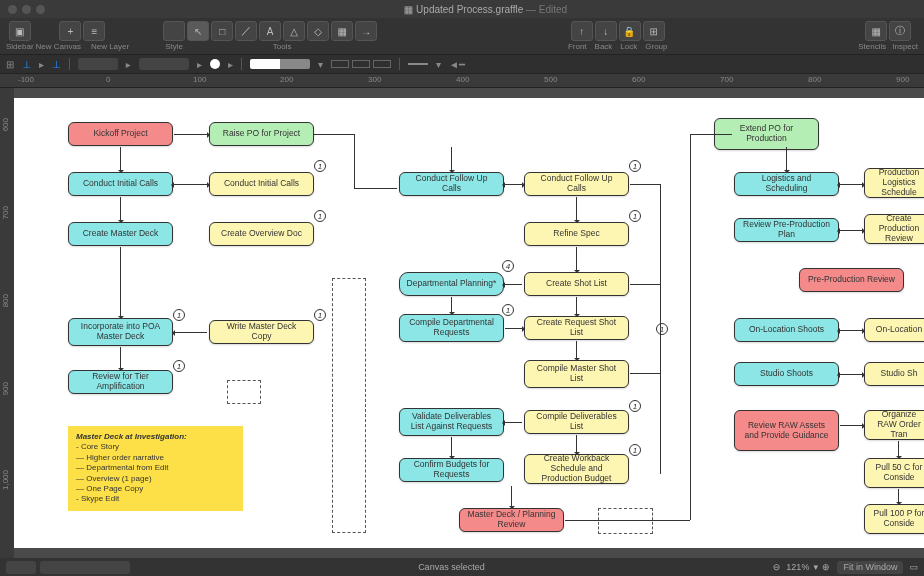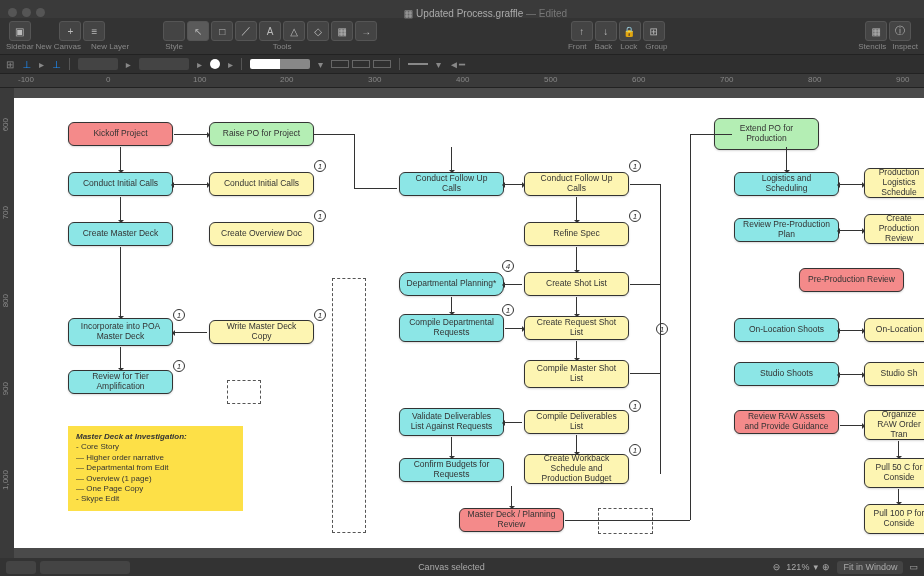--- a/index.html
+++ b/index.html
@@ -10,20 +10,21 @@
   height: 576px;
   overflow: hidden;
   position: relative;
   font-size: 9px;
   color: #333;
 }
 .titlebar {
   height: 18px;
   background: #3a3a3a;
   display: flex;
+  align-items: center;
   padding: 8px 8px;
   color: #999;
   font-size: 10px;
 }
 .traffic { display: flex; gap: 5px; margin-right: 10px; }
 .dot { width: 9px; height: 9px; border-radius: 50%; background: #555; }
 .title-center { flex: 1; text-align: center; color: #aaa; }
 .title-center .edited { color: #777; }
 .toolbar {
   height: 36px;
@@ -313,21 +314,21 @@
     <div class="node green" style="left:700px; top:20px;  width:105px; height:32px;">Extend PO for Production</div>
     <div class="node cyan" style="left:720px; top:74px;  width:105px; height:24px;">Logistics and Scheduling</div>
     <div class="node yellow" style="left:850px; top:70px;  width:70px;  height:30px;">Production Logistics Schedule</div>
     <div class="node cyan" style="left:720px; top:120px; width:105px; height:24px;">Review Pre-Production Plan</div>
     <div class="node yellow" style="left:850px; top:116px; width:70px;  height:30px;">Create Production Review</div>
     <div class="node red" style="left:785px; top:170px; width:105px; height:24px;">Pre-Production Review</div>
     <div class="node cyan" style="left:720px; top:220px; width:105px; height:24px;">On-Location Shoots</div>
     <div class="node yellow" style="left:850px; top:220px; width:70px;  height:24px;">On-Location</div>
     <div class="node cyan" style="left:720px; top:264px; width:105px; height:24px;">Studio Shoots</div>
     <div class="node yellow" style="left:850px; top:264px; width:70px;  height:24px;">Studio Sh</div>
-    <div class="node red" style="left:720px; top:312px; width:105px; height:24px;">Review RAW Assets and Provide Guidance</div>
+    <div class="node red" style="left:720px; top:312px; width:105px; height:41px;">Review RAW Assets and Provide Guidance</div>
     <div class="node yellow" style="left:850px; top:312px; width:70px;  height:30px;">Organize RAW Order Tran</div>
     <div class="node yellow" style="left:850px; top:360px; width:70px;  height:30px;">Pull 50 C for Conside</div>
     <div class="node yellow" style="left:850px; top:406px; width:70px;  height:30px;">Pull 100 P for Conside</div>
 
     <div class="note" style="left:54px; top:328px; width:175px;">
       <b>Master Deck at Investigation:</b><br>
       <span>- Core Story</span><br>
       <span>— Higher order narrative</span><br>
       <span>— Departmental from Edit</span><br>
       <span>— Overview (1 page)</span><br>

